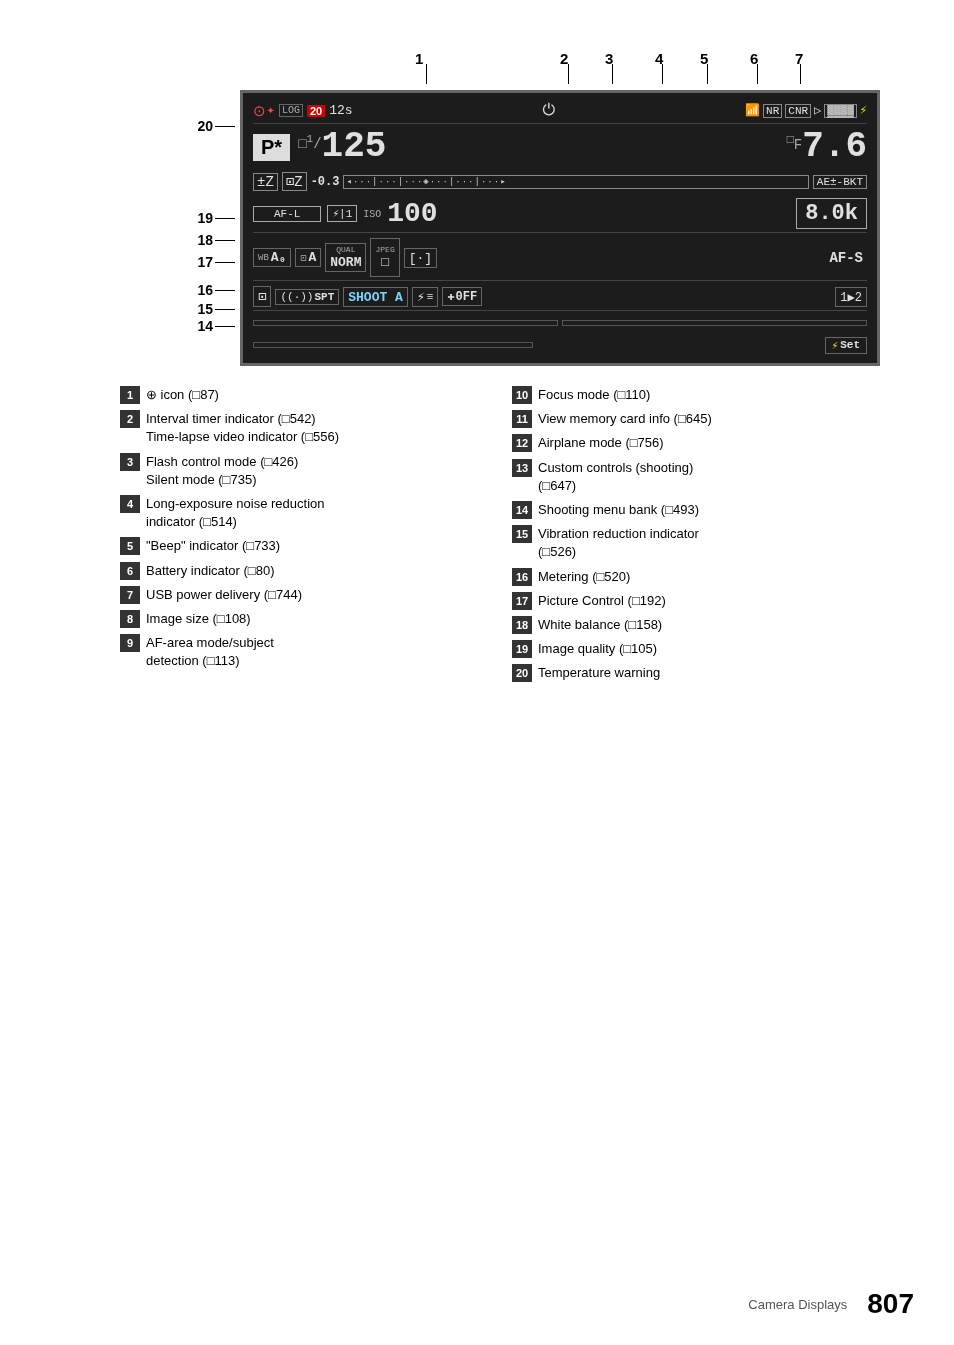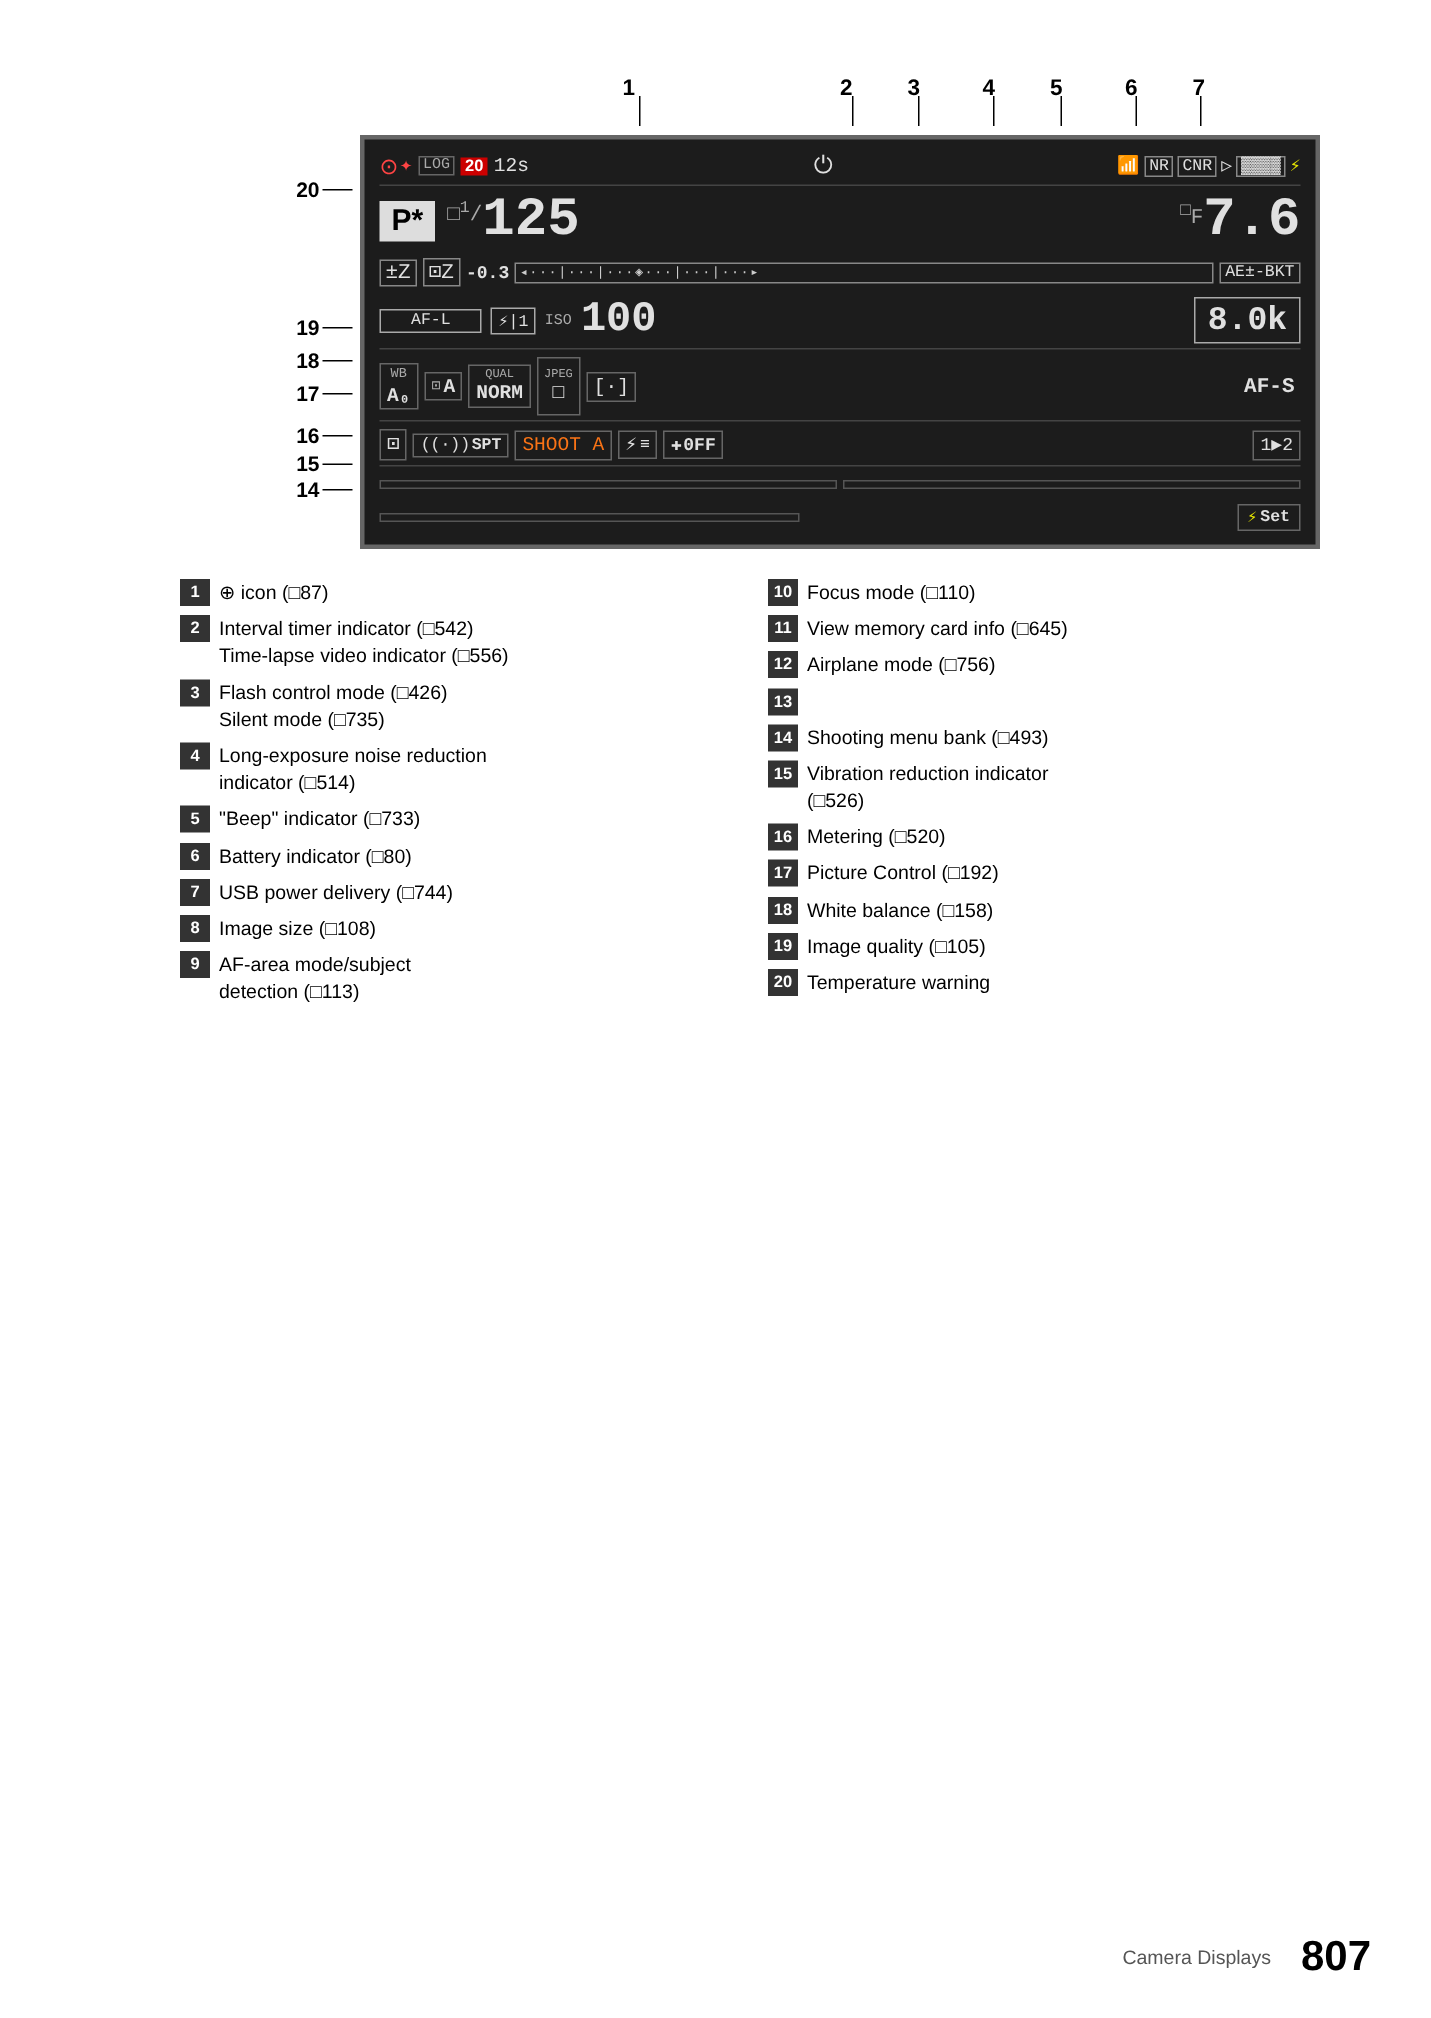--- a/index.html
+++ b/index.html
@@ -303,21 +303,21 @@
           <span style="border:1px solid #aaa;padding:1px 4px;font-size:11px;color:#e0e0e0;">⚡|1</span>
           <span style="font-size:10px;color:#aaa;margin-top:2px;">ISO</span>
           <span style="font-size:28px;font-weight:bold;color:#e0e0e0;line-height:1;">100</span>
           <div style="margin-left:auto;border:1px solid #aaa;padding:2px 8px;display:flex;align-items:center;">
             <span style="font-size:22px;font-weight:bold;color:#e0e0e0;">8.0k</span>
           </div>
         </div>
 
         <div class="screen-line" style="gap:4px;padding:3px 0;border-bottom:1px solid #444;">
 
-          <div style="border:1px solid #666;padding:1px 4px;display:flex;align-items:center;gap:2px;flex-direction:column;">
+          <div style="border:1px solid #666;padding:1px 4px;display:flex;align-items:center;gap:2px;">
             <span style="font-size:9px;color:#aaa;">WB</span>
             <span style="font-size:13px;font-weight:bold;color:#e0e0e0;">A₀</span>
           </div>
 
           <div style="border:1px solid #666;padding:1px 4px;display:flex;align-items:center;gap:2px;">
             <span style="font-size:10px;color:#aaa;">⊡</span>
             <span style="font-size:13px;font-weight:bold;color:#e0e0e0;">A</span>
           </div>
 
           <div style="border:1px solid #666;padding:1px 4px;text-align:center;">
@@ -344,21 +344,21 @@
           <div style="border:1px solid #666;padding:1px 4px;">
             <span style="font-size:14px;color:#e0e0e0;">⊡</span>
           </div>
 
           <div style="border:1px solid #666;padding:1px 4px;display:flex;align-items:center;gap:1px;">
             <span style="font-size:11px;color:#e0e0e0;">((·))</span>
             <span style="font-size:11px;font-weight:bold;color:#e0e0e0;">SPT</span>
           </div>
 
           <div style="border:1px solid #666;padding:1px 4px;">
-            <span style="font-size:13px;font-weight:normal;color:#f97316;">SHOOT A</span>
+            <span style="font-size:13px;font-weight:bold;color:#7dd3fc;">SHOOT A</span>
           </div>
 
           <div style="border:1px solid #666;padding:1px 4px;display:flex;align-items:center;gap:2px;">
             <span style="font-size:13px;color:#e0e0e0;">⚡</span>
             <span style="font-size:11px;color:#e0e0e0;">≡</span>
           </div>
 
           <div style="border:1px solid #666;padding:1px 4px;display:flex;align-items:center;gap:1px;">
             <span style="font-size:12px;color:#e0e0e0;">✚</span>
             <span style="font-size:12px;font-weight:bold;color:#e0e0e0;">0FF</span>
@@ -450,20 +450,21 @@
         <span class="legend-text">View memory card info (□645)</span>
       </div>
 
       <div class="legend-item">
         <span class="num-badge" style="background:#333;">12</span>
         <span class="legend-text">Airplane mode (□756)</span>
       </div>
 
       <div class="legend-item">
         <span class="num-badge" style="background:#333;">13</span>
+        <span class="legend-text">Custom controls (shooting)<br>(□647)</span>
       </div>
 
       <div class="legend-item">
         <span class="num-badge" style="background:#333;">14</span>
         <span class="legend-text">Shooting menu bank (□493)</span>
       </div>
 
       <div class="legend-item">
         <span class="num-badge" style="background:#333;">15</span>
         <span class="legend-text">Vibration reduction indicator<br>(□526)</span>

